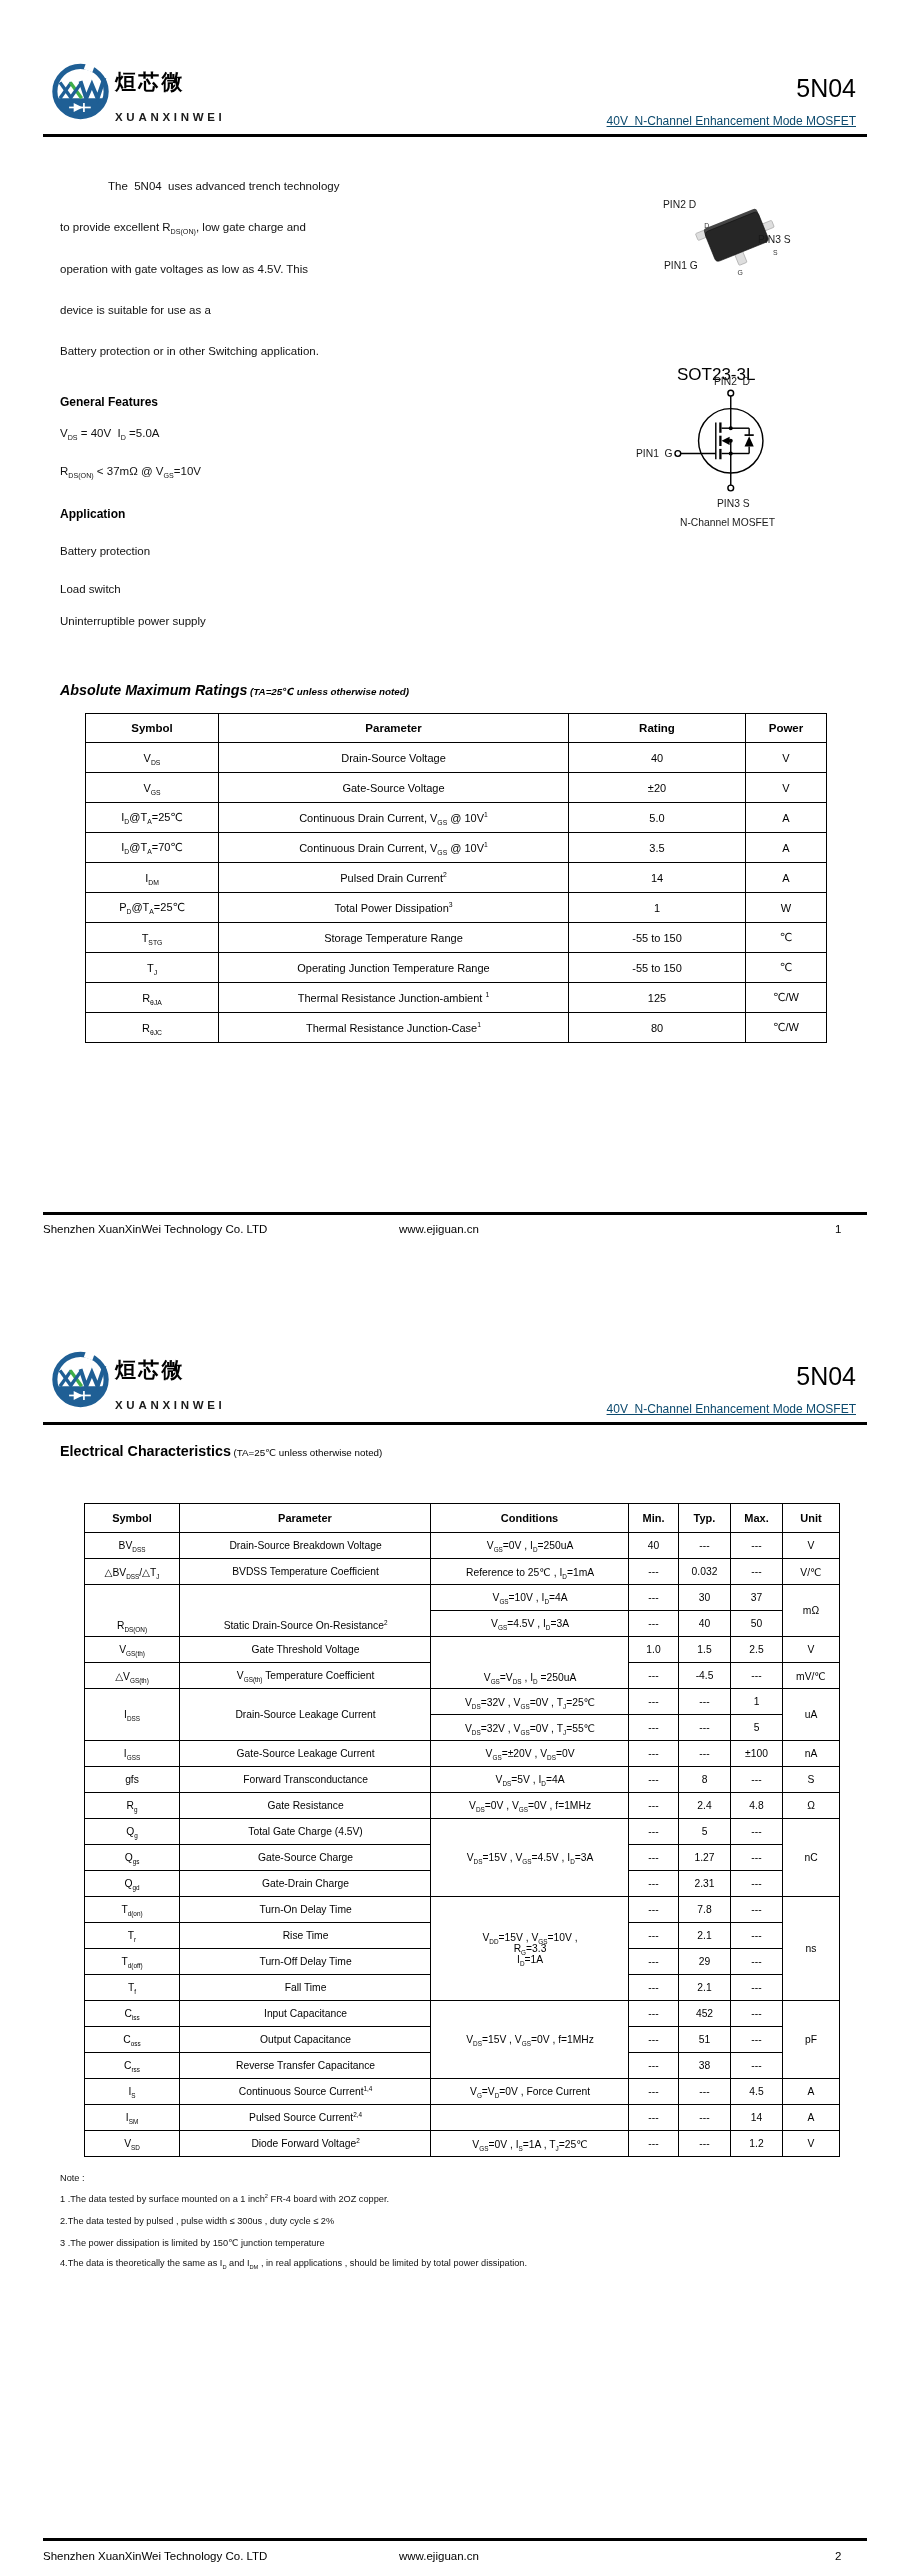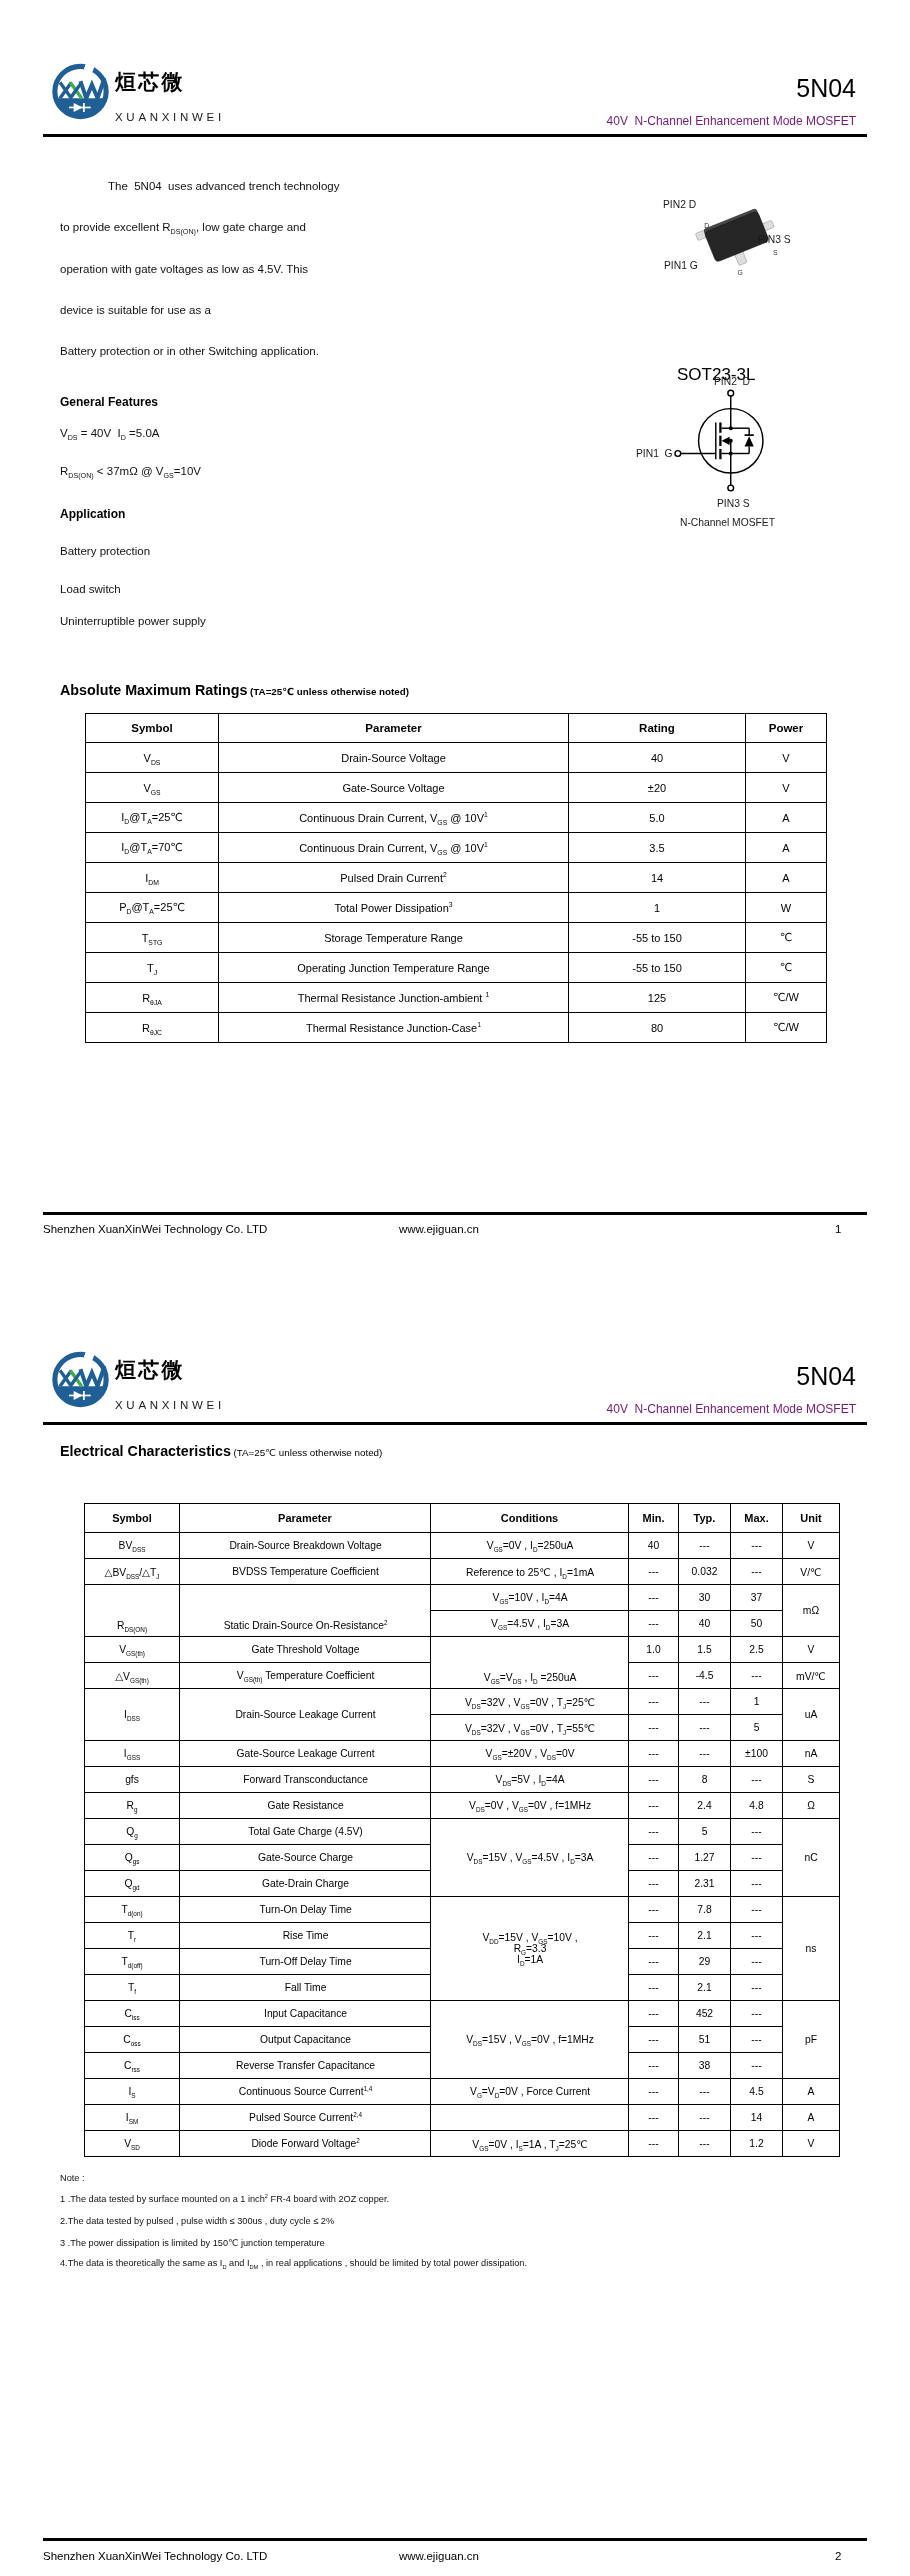--- a/index.html
+++ b/index.html
@@ -3,23 +3,23 @@
 <meta charset="utf-8">
 <style>
   html,body{margin:0;padding:0;background:#e8e8e8;}
   .canvas{position:relative;width:910px;height:2576px;background:#ffffff;
           font-family:"Liberation Sans","DejaVu Sans",sans-serif;color:#000;}
   .page{position:absolute;left:0;width:910px;height:1288px;overflow:hidden;}
   .abs{position:absolute;}
   .rule{position:absolute;background:#000;height:2.9px;width:824px;left:43px;}
   
   .logo-zh{font-size:21px;font-weight:bold;letter-spacing:2.3px;color:#000;line-height:1;}
-  .logo-en{font-size:11.5px;font-weight:normal;letter-spacing:3.7px;color:#1a1a1a;line-height:1;}
+  .logo-en{font-size:11.5px;font-weight:bold;letter-spacing:3.7px;color:#1a1a1a;line-height:1;}
   .part-no{font-size:25px;color:#000;line-height:1;}
-  .subtitle{font-size:12px;color:#701a75;line-height:1;}
+  .subtitle{font-size:12px;color:#0c4a6e;line-height:1;text-decoration:underline;}
   .right{text-align:right;width:287px;}
   
   .body-txt{font-size:11.5px;line-height:1.25;white-space:pre-wrap;color:#111;}
   .h2{font-size:12px;font-weight:bold;color:#000;}
   .h1 .big{font-size:14.3px;font-weight:bold;}
   .h1 .small-bold{font-size:9.8px;font-weight:bold;}
   .h1 .small-reg{font-size:9.8px;font-weight:normal;}
   .fig-label{font-size:10.3px;color:#1a1a1a;white-space:pre;}
   .pkg-name{font-size:17px;color:#000;}
   .caption{font-size:10.3px;color:#1a1a1a;}
@@ -133,21 +133,21 @@
     <div class="abs caption" style="left:680px;top:517px;">N-Channel MOSFET</div>
 
     <div class="abs h2" style="left:60px;top:395px;">General Features</div>
     <div class="abs body-txt" style="left:60px;top:426px;">V<sub>DS</sub> = 40V  I<sub>D</sub> =5.0A</div>
     <div class="abs body-txt" style="left:60px;top:464px;">R<sub>DS(ON)</sub> &lt; 37mΩ @ V<sub>GS</sub>=10V</div>
     <div class="abs h2" style="left:60px;top:507px;">Application</div>
     <div class="abs body-txt" style="left:60px;top:544px;">Battery protection</div>
     <div class="abs body-txt" style="left:60px;top:582px;">Load switch</div>
     <div class="abs body-txt" style="left:60px;top:614px;">Uninterruptible power supply</div>
 
-    <div class="abs h1" style="left:60px;top:682px;">
+    <div class="abs h1" style="left:60px;top:682px;font-style:italic;">
       <span class="big">Absolute Maximum Ratings</span>
       <span class="small-bold">(TA=25℃ unless otherwise noted)</span>
     </div>
     <table id="abs-table" class="abs" style="left:85px;top:713px;width:741px;">
       <colgroup>
           <col style="width:133px">
           <col style="width:350px">
           <col style="width:177px">
           <col style="width:81px">
         </colgroup>

